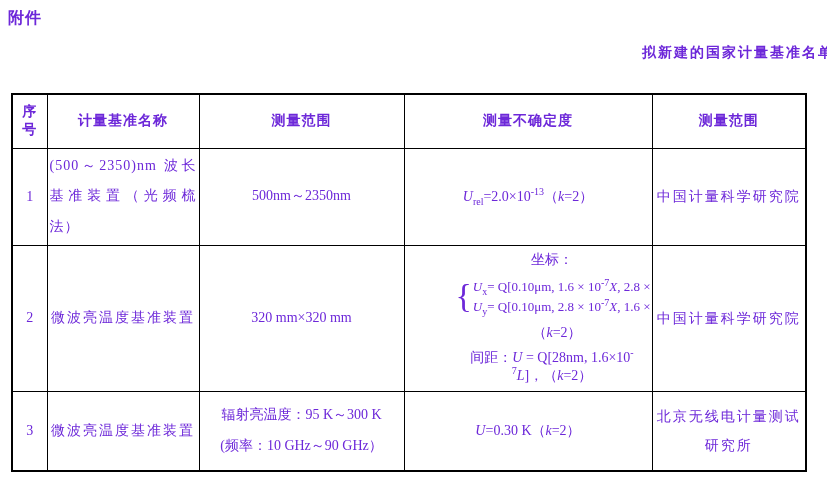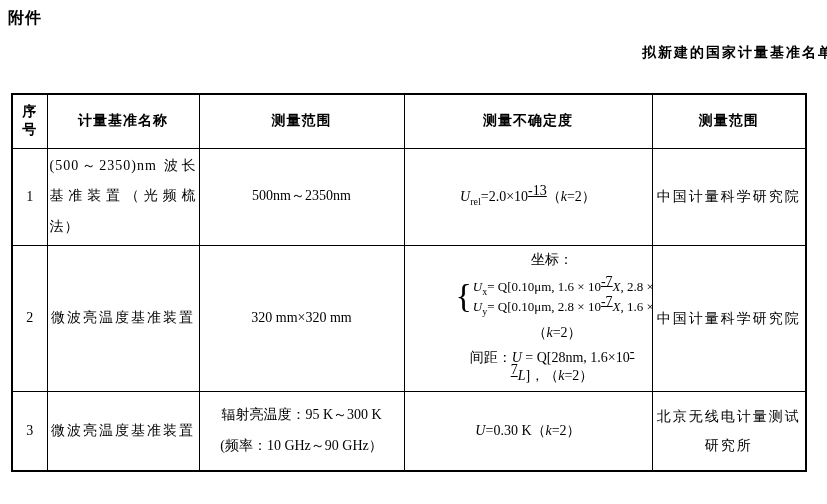--- a/index.html
+++ b/index.html
@@ -1,20 +1,20 @@
 <!DOCTYPE html>
 <html><head>
 <meta charset="utf-8">
 <style>
   html,body{margin:0;padding:0;background:#fff;}
   #page{
     position:relative;
     width:827px;height:504px;
     background:#fff;
-    color:#000000;
+    color:#6d28d9;
     font-family:"Liberation Serif","DejaVu Serif",serif;
     overflow:hidden;
   }
   .attachment{
     position:absolute;left:8px;top:8px;
     font-family:"Liberation Sans","DejaVu Sans",sans-serif;
     font-weight:600;font-size:16px;letter-spacing:1px;
   }
   .title{
     position:absolute;left:7px;top:44px;width:100%;
@@ -55,21 +55,21 @@
     margin-left:48px;
   }
   .brace-row{display:flex;align-items:center;}
   .brace{
     font-size:34px;font-weight:400;line-height:0.9;
     font-family:"Liberation Serif",serif;
     margin-right:1px;
   }
   .eqs{font-size:13px;line-height:1.55;white-space:nowrap;}
   .kline{padding-left:10px;}
-  sup{font-size:14px;line-height:0;text-decoration:underline;}
+  sup{font-size:10px;line-height:0;}
   sub{font-size:10px;line-height:0;}
   i{font-style:italic;}
 </style>
 </head>
 <body>
 
 <div id="page">
 
   <div class="attachment">附件</div>
 

